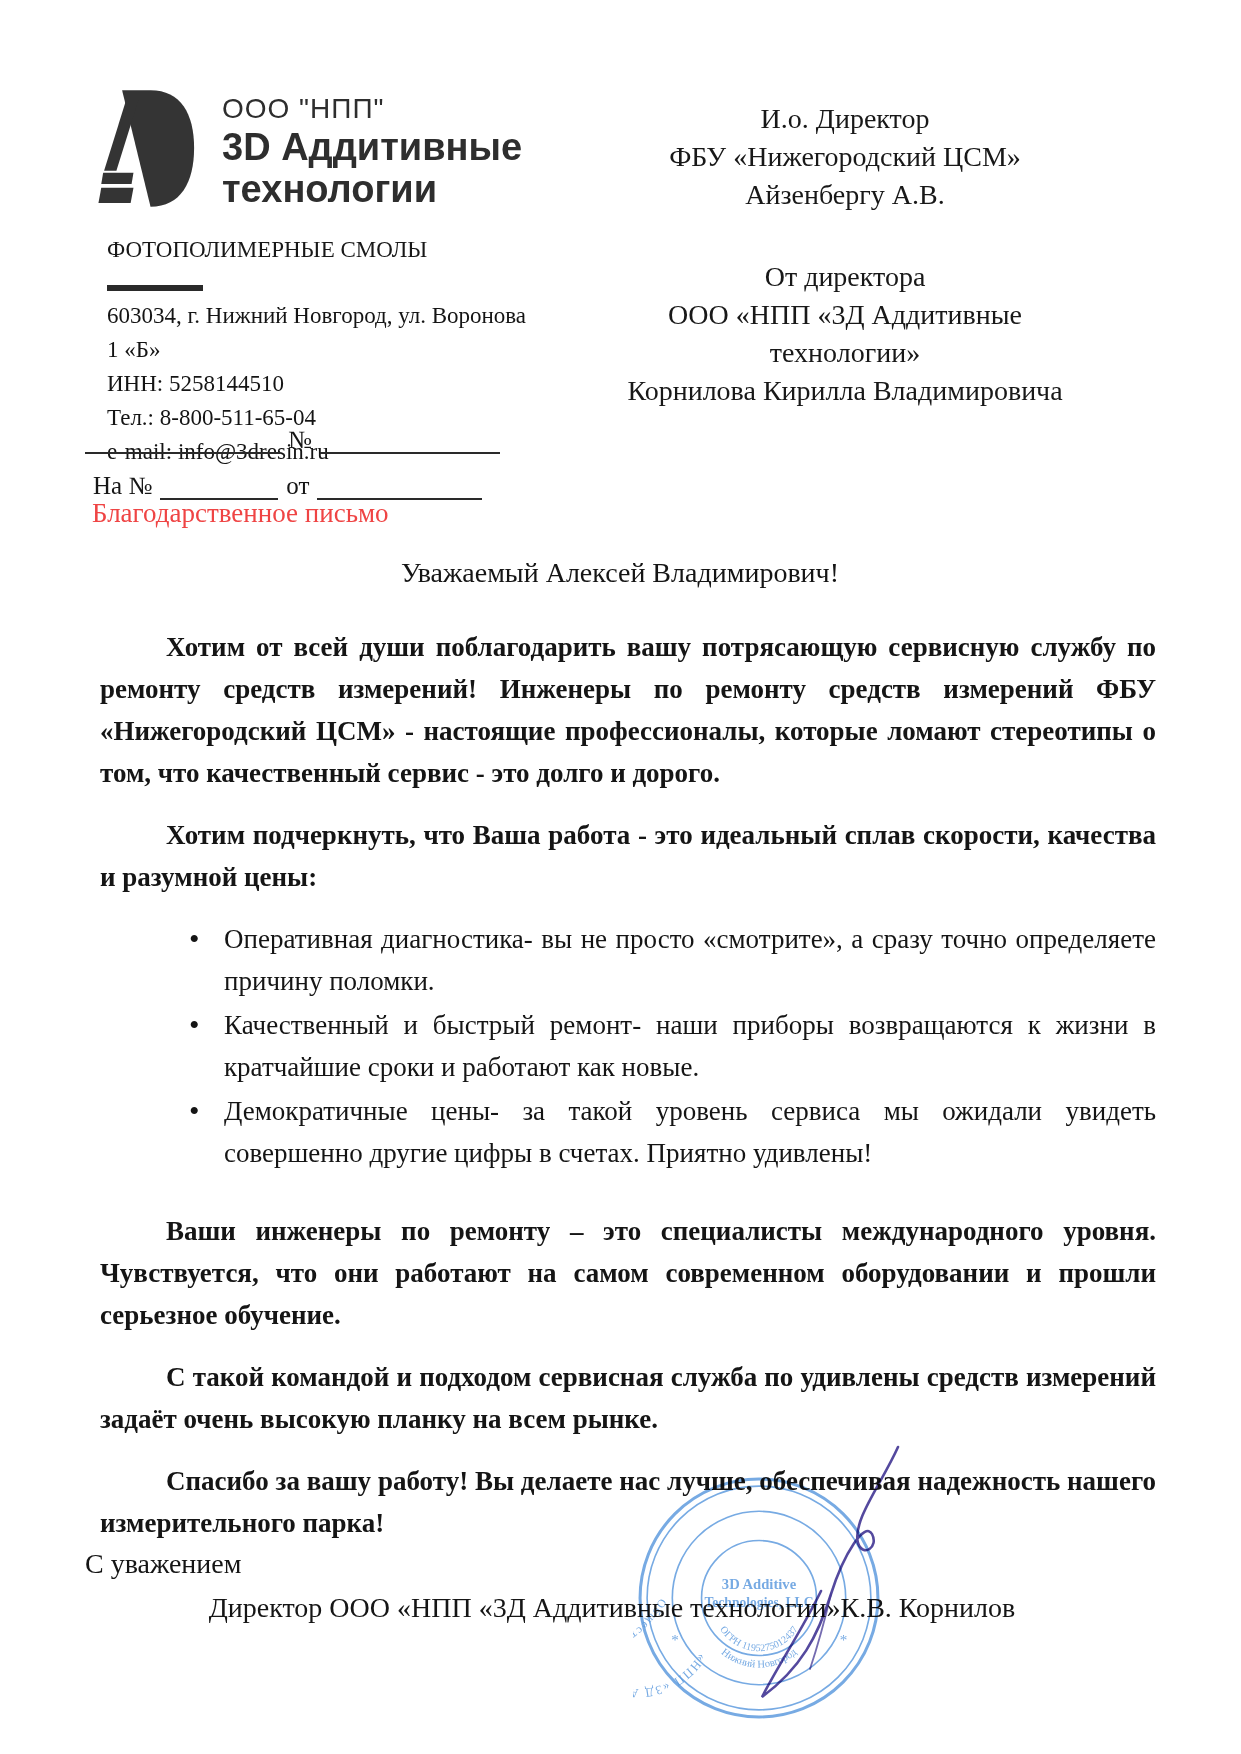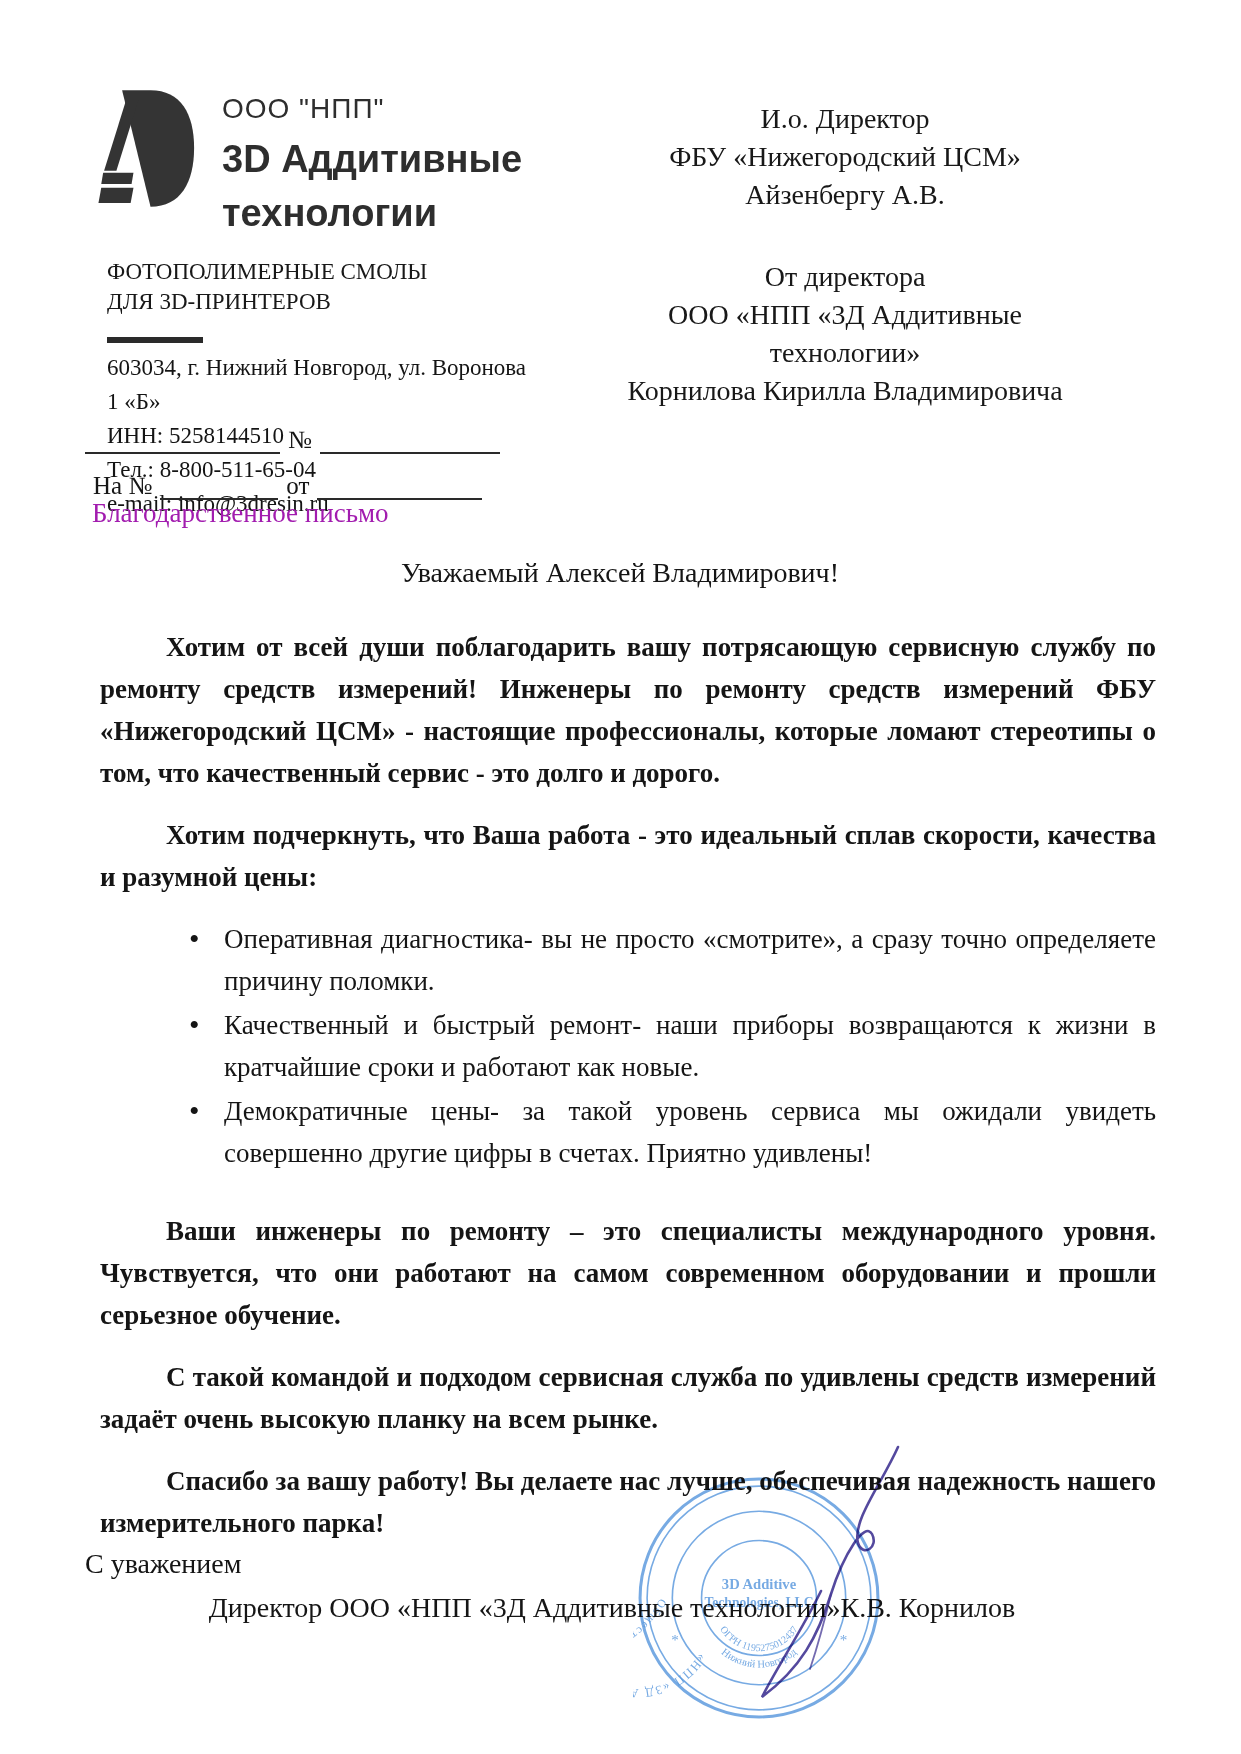--- a/index.html
+++ b/index.html
@@ -11,33 +11,33 @@
     font-family:"Liberation Serif","DejaVu Serif",serif;
     color:#1c1c1c;
     overflow:hidden;
   }
   
   .letterhead{position:absolute;left:88px;top:85px;width:440px;}
   .logo-row{display:flex;align-items:flex-start;}
   .logo-mark{width:108px;height:126px;flex:0 0 auto;}
   .logo-text{margin-left:26px;padding-top:8px;font-family:"Liberation Sans","DejaVu Sans",sans-serif;color:#2e2e2e;}
   .org-type{font-size:28px;font-weight:400;letter-spacing:1px;}
-  .org-name{font-size:38px;font-weight:700;line-height:40px;margin-top:14px;}
+  .org-name{font-size:38px;font-weight:700;line-height:40px;margin-top:2px;}
   .tagline{margin-top:24px;margin-left:19px;font-size:23px;line-height:30px;color:#181818;}
   .lh-rule{margin:20px 0 8px 19px;width:96px;height:6px;background:#2a2a2a;}
   .contacts{margin-left:19px;font-size:23px;line-height:34px;color:#141414;}
   
   .recipient{position:absolute;left:565px;top:100px;width:560px;text-align:center;font-size:28px;line-height:38px;color:#181818;}
   .recipient .gap{height:44px;}
   
   .refs{position:absolute;left:85px;top:408px;width:1070px;font-size:25px;color:#161616;}
   .refline{height:46px;display:flex;align-items:flex-end;}
   .u{display:inline-block;border-bottom:2px solid #2a2a2a;height:28px;}
   .refline .lbl{margin:0 8px;}
-  .doc-type{position:absolute;left:92px;top:498px;font-size:27px;color:#a21caf;}
+  .doc-type{position:absolute;left:92px;top:498px;font-size:27px;color:#ef4444;}
   
   .body-col{position:absolute;left:84px;top:552px;width:1072px;font-size:27px;line-height:42px;color:#151515;}
   .salutation{text-align:center;margin:0 0 32px 0;font-size:28px;}
   .body-col p.para{margin:0 0 20px 16px;text-align:justify;text-indent:66px;font-weight:bold;}
   ul.bullets{margin:0 0 36px 0;padding:0;list-style:none;}
   ul.bullets li{position:relative;padding-left:140px;margin:0 0 2px 0;text-align:justify;}
   ul.bullets li::before{content:"•";position:absolute;left:105px;top:0;font-size:30px;}
   
   .closing{position:absolute;left:85px;top:1542px;width:1072px;font-size:28px;line-height:44px;color:#151515;}
   .closing-row{display:flex;justify-content:center;align-items:flex-start;}
@@ -60,21 +60,20 @@
         <polygon points="14,106 48,106 45,122 11,122" fill="#343434"></polygon>
       </svg>
       <div class="logo-text">
         <div class="org-type">ООО "НПП"</div>
         <div class="org-name">3D Аддитивные</div>
         <div class="org-name">технологии</div>
       </div>
     </div>
     <div class="tagline">
       <div>ФОТОПОЛИМЕРНЫЕ СМОЛЫ</div>
-      <div>ДЛЯ 3D-ПРИНТЕРОВ</div>
     </div>
     <div class="lh-rule"></div>
     <div class="contacts">
       <div>603034, г. Нижний Новгород, ул. Воронова 1 «Б»</div>
       <div>ИНН: 5258144510</div>
       <div>Тел.: 8-800-511-65-04</div>
       <div>e-mail: info@3dresin.ru</div>
     </div>
   </div>
 

